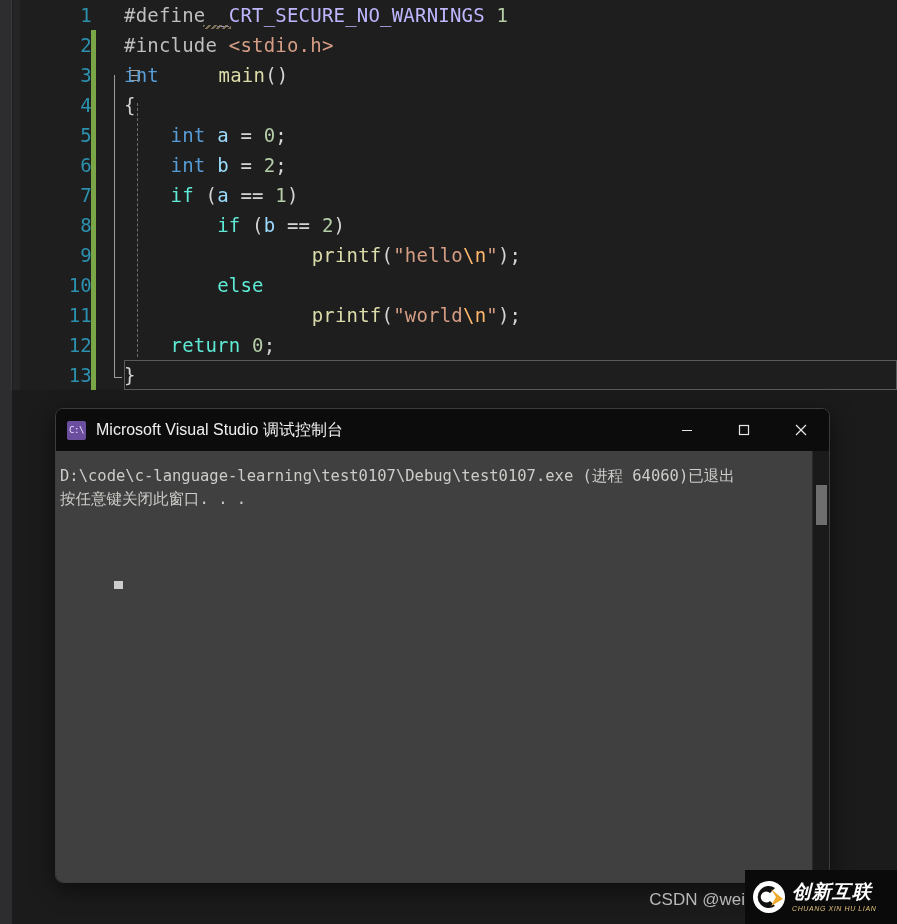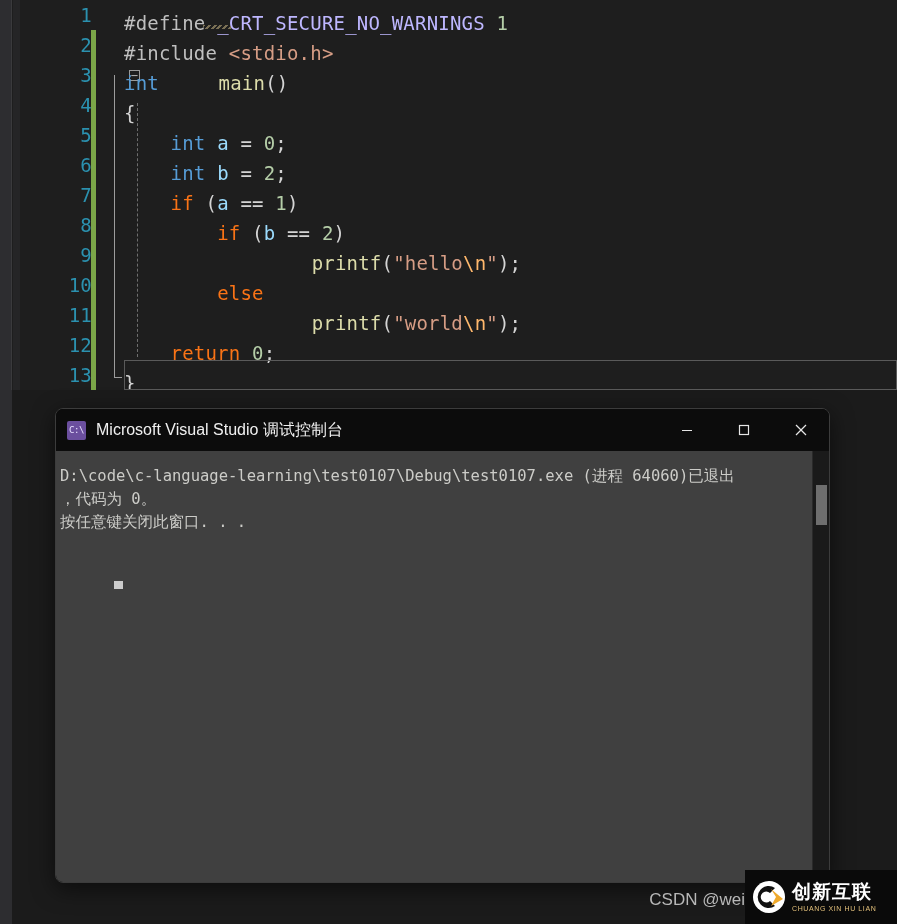--- a/index.html
+++ b/index.html
@@ -90,39 +90,39 @@
   }
   .indent-guide {
     position: absolute;
     left: 137px;
     width: 0;
     border-left: 1px dashed #6e6e6e;
   }
   .code-text {
     position: absolute;
     left: 104px;
-    top: 8px;
+    top: 0;
   }
   .cur-line-box {
     position: absolute;
     left: 104px;
     right: 0;
     height: 30px;
     border: 1px solid #5a5a5a;
     box-sizing: border-box;
     pointer-events: none;
   }
 
   
   .t-plain   { color: #d4d4d4; }
   .t-pre     { color: #bfbfbf; }
   .t-macro   { color: #beb7ff; }
   .t-header  { color: #d69d85; }
   .t-keyword { color: #569cd6; }
-  .t-ctrl    { color: #f97316; }
+  .t-ctrl    { color: #5eead4; }
   .t-func    { color: #dcdcaa; padding-left: 48px; }
   .t-var     { color: #9cdcfe; }
   .t-num     { color: #b5cea8; }
   .t-str     { color: #d69d85; }
   .t-esc     { color: #ffb86c; }
   .t-punct   { color: #d4d4d4; }
 
   .squiggle {
     position: absolute;
     left: 203px;
@@ -280,20 +280,21 @@
   }
   .brand-mark {
     position: relative;
     width: 36px;
     height: 36px;
     flex: 0 0 auto;
   }
   .brand-texts {
     margin-left: 5px;
     line-height: 1;
+    font-style: italic;
   }
   .brand-cn {
     color: #ffffff;
     font-size: 19px;
     font-family: "DejaVu Sans", sans-serif;
     font-weight: bold;
     letter-spacing: 1px;
     white-space: nowrap;
   }
   .brand-py {
@@ -364,21 +365,20 @@
         <svg width="16" height="16" viewBox="0 0 16 16">
           <line x1="3" y1="3" x2="13" y2="13" stroke="#e6e6e6" stroke-width="1.2"></line>
           <line x1="13" y1="3" x2="3" y2="13" stroke="#e6e6e6" stroke-width="1.2"></line>
         </svg>
       </div>
     </div>
   </div>
 
   <div id="console-body">
     <div class="console-text">D:\code\c-language-learning\test0107\Debug\test0107.exe (进程 64060)已退出</div>
-    <div class="console-text">，代码为 0。</div>
     <div class="console-text">按任意键关闭此窗口. . .</div>
     <div class="caret-block"></div>
 
     <div id="console-scrollbar">
       <div id="console-scroll-thumb"></div>
     </div>
   </div>
 </div>
 
 <div id="csdn-watermark">CSDN @wei</div>

